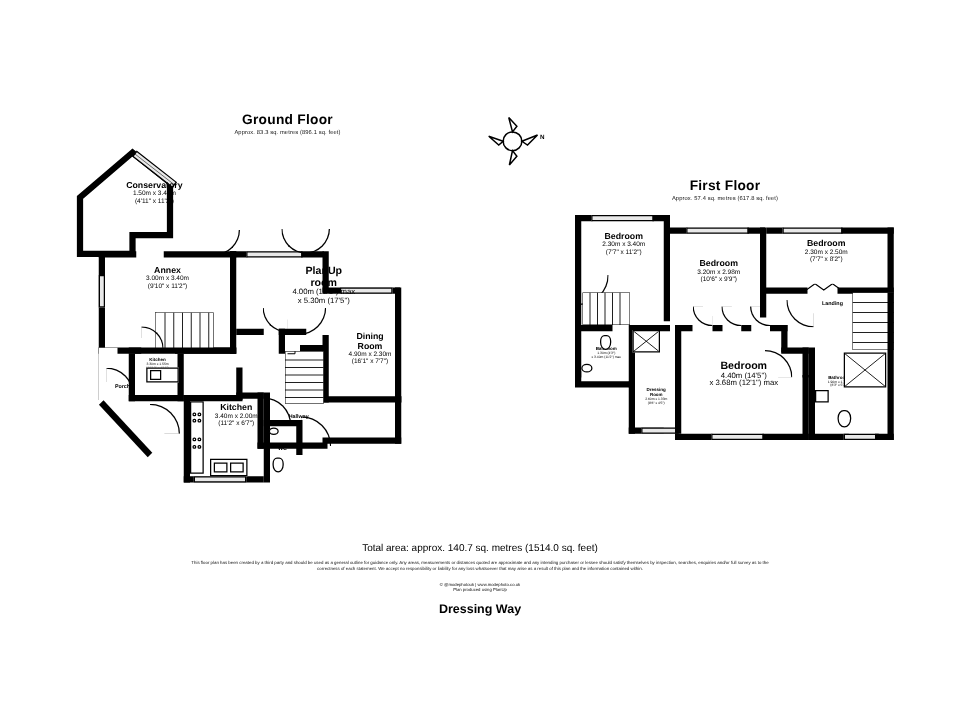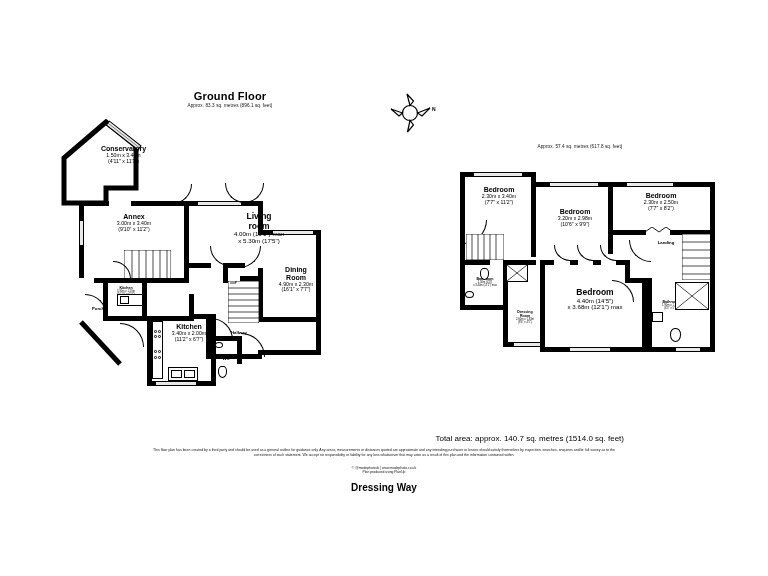--- a/index.html
+++ b/index.html
@@ -34,21 +34,21 @@
   .arc-tr{border-left:0;border-bottom:0;border-radius:0 100% 0 0;}
   .arc-bl{border-right:0;border-top:0;border-radius:0 0 0 100%;}
   .arc-br{border-left:0;border-top:0;border-radius:0 0 100% 0;}
 
   
   .fx{box-sizing:border-box;border:1px solid #000;background:#fff;}
   .fx-r{border-radius:50%;}
   .hob-dot{width:2.6px;height:2.6px;border:1px solid #000;border-radius:50%;box-sizing:border-box;position:absolute;}
 
   
-  .total{font-size:8px;font-weight:normal;text-align:right;}
+  .total{font-size:8px;font-weight:normal;text-align:center;}
   .disc{font-size:3.5px;text-align:center;line-height:1.5;color:#111;}
   .credit{font-size:3.4px;text-align:center;line-height:1.45;color:#111;}
   .addr{font-size:10px;font-weight:bold;text-align:center;}
 
   
   .compass svg{display:block;}
   .compass .nlab{font-size:5px;font-weight:bold;}
 </style>
 </head>
 <body>
@@ -151,21 +151,21 @@
     <div class="abs wall" style="left:200px;top:112px;width:62px;height:5px;"></div>
     <div class="abs win winh" style="left:214px;top:112px;width:42px;"></div>
     <div class="abs wall" style="left:258px;top:112px;width:5px;height:92px;"></div>
 
     <div class="abs arc arc-bl" style="left:167px;top:65px;width:20px;height:20px;"></div>
     <div class="abs arc arc-br" style="left:186px;top:65px;width:20px;height:20px;"></div>
 
     <div class="abs arc arc-br" style="left:114px;top:66px;width:20px;height:20px;"></div>
 
     <div class="abs room r-lg" style="left:146px;top:94px;width:110px;">
-      <div class="rn">Living</div>
+      <div class="rn">PlanUp</div>
       <div class="rn">room</div>
       <div class="rd">4.00m (13'1") max</div>
       <div class="rd">x 5.30m (17'5")</div>
     </div>
 
     <div class="abs wall" style="left:200px;top:150px;width:5px;height:54px;"></div>
     <div class="abs wall" style="left:200px;top:199px;width:63px;height:5px;"></div>
     <div class="abs wall" style="left:200px;top:232px;width:63px;height:5px;"></div>
     <div class="abs wall" style="left:258px;top:199px;width:5px;height:38px;"></div>
 
@@ -233,20 +233,21 @@
     <div class="abs wall" style="left:179px;top:218px;width:5px;height:28px;"></div>
     <div class="abs plain-xs" style="left:154px;top:238px;width:28px;">WC</div>
     <div class="abs fx fx-r" style="left:157px;top:224px;width:8px;height:6px;"></div>
     <div class="abs fx" style="left:160px;top:248px;width:9px;height:12px;border-radius:40% 40% 50% 50%;"></div>
 
     <div class="abs wall" style="left:148px;top:236px;width:56px;height:5px;"></div>
     <div class="abs win winh" style="left:97px;top:263px;width:42px;"></div>
   </div>
 
   <div class="abs" style="left:500px;top:143px;width:160px;">
+    <div class="floor-title">First Floor</div>
     <div class="floor-sub">Approx. 57.4 sq. metres (617.8 sq. feet)</div>
   </div>
 
   <div class="abs" style="left:460px;top:172px;width:260px;height:230px;">
 
     <div class="abs wall" style="left:0px;top:0px;width:5px;height:130px;"></div>
     <div class="abs wall" style="left:0px;top:0px;width:14px;height:5px;"></div>
     <div class="abs win winh" style="left:13px;top:0px;width:50px;"></div>
     <div class="abs wall" style="left:62px;top:0px;width:14px;height:5px;"></div>
     <div class="abs wall" style="left:71px;top:0px;width:5px;height:85px;"></div>

